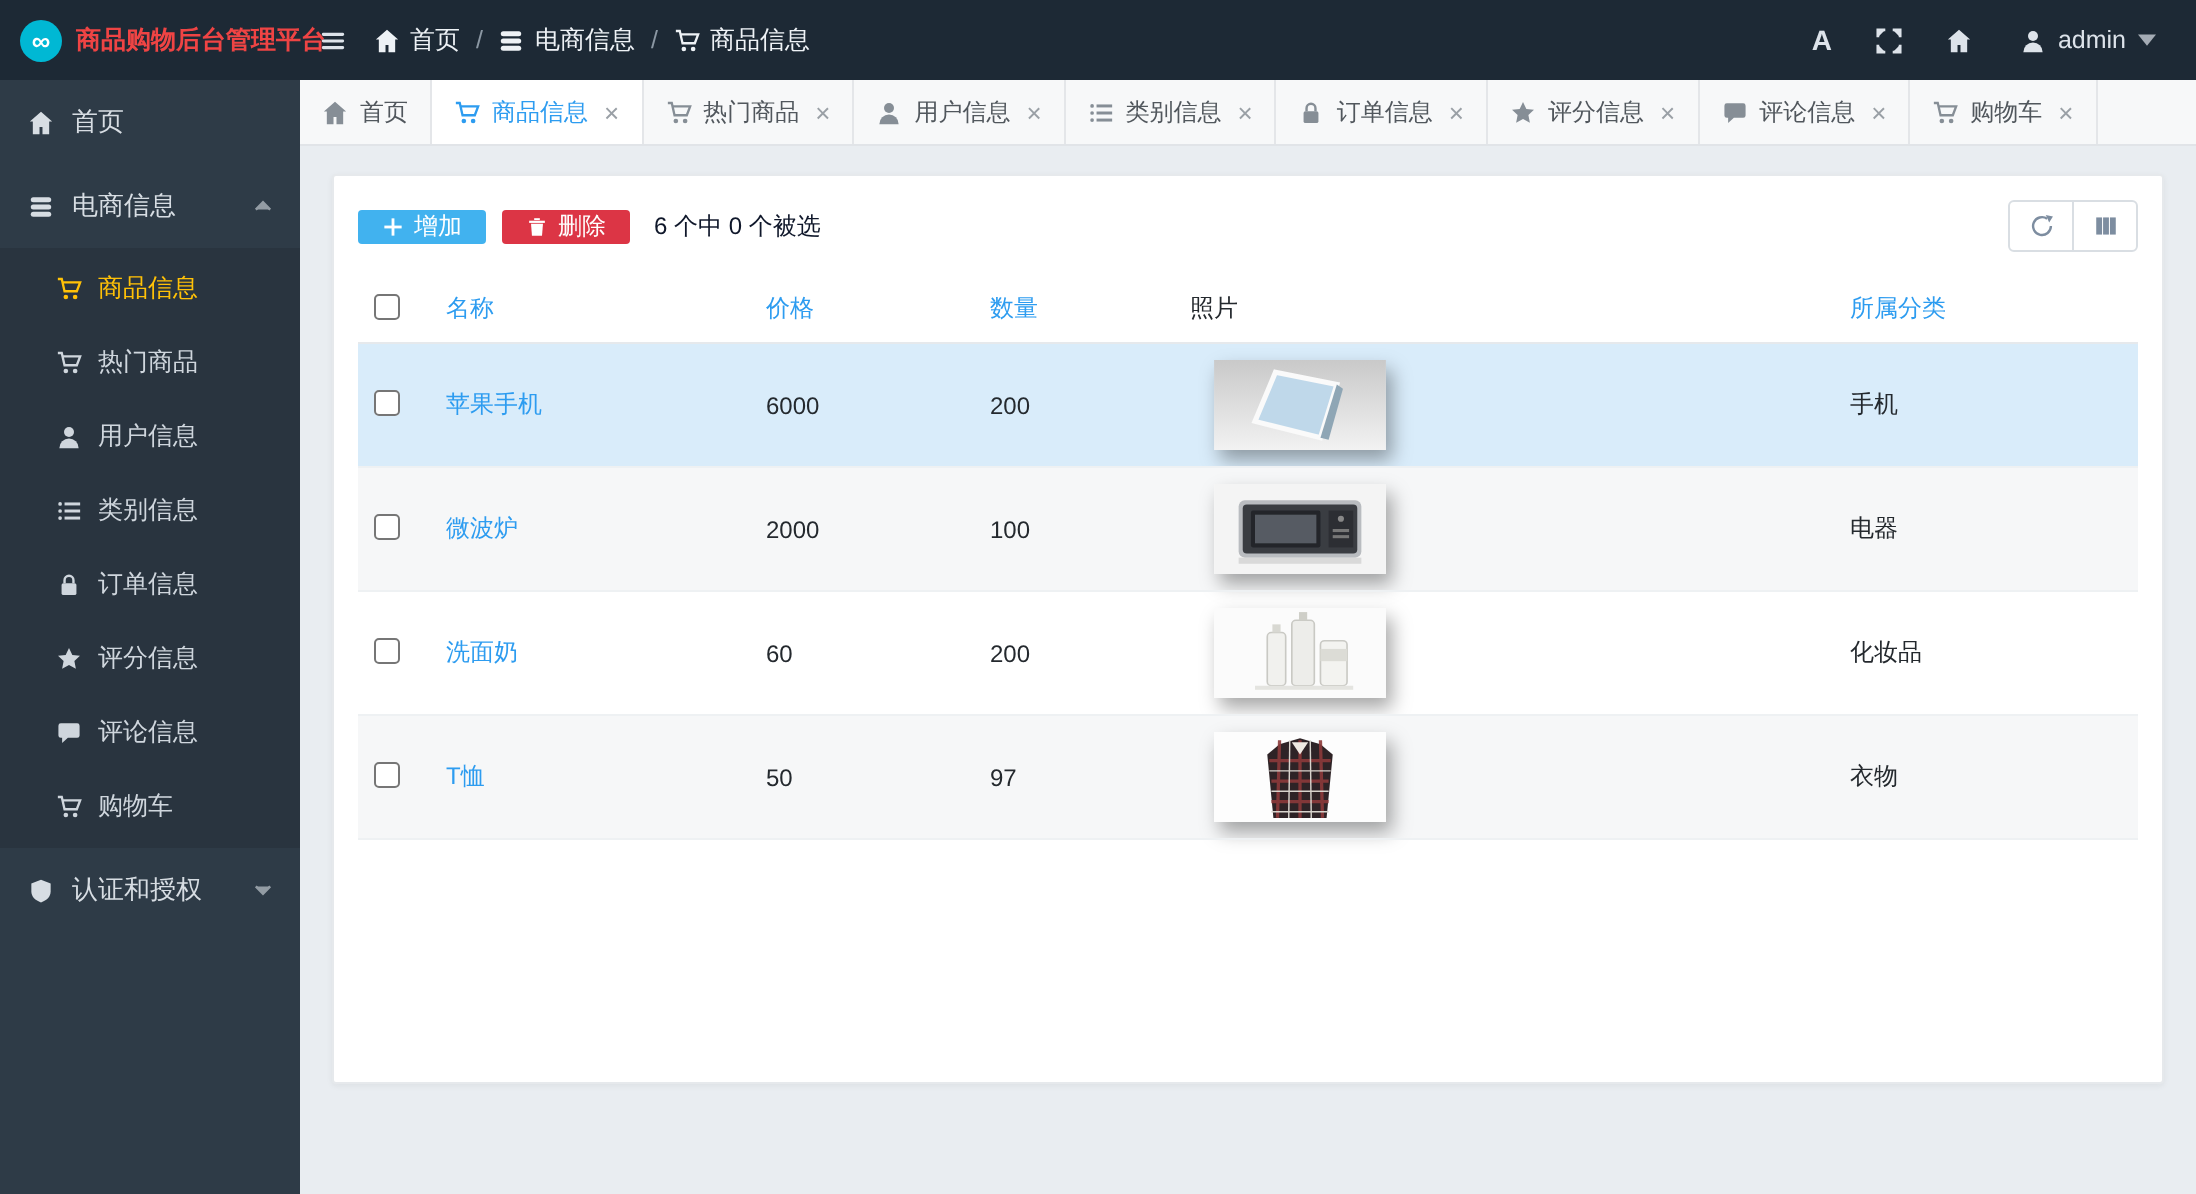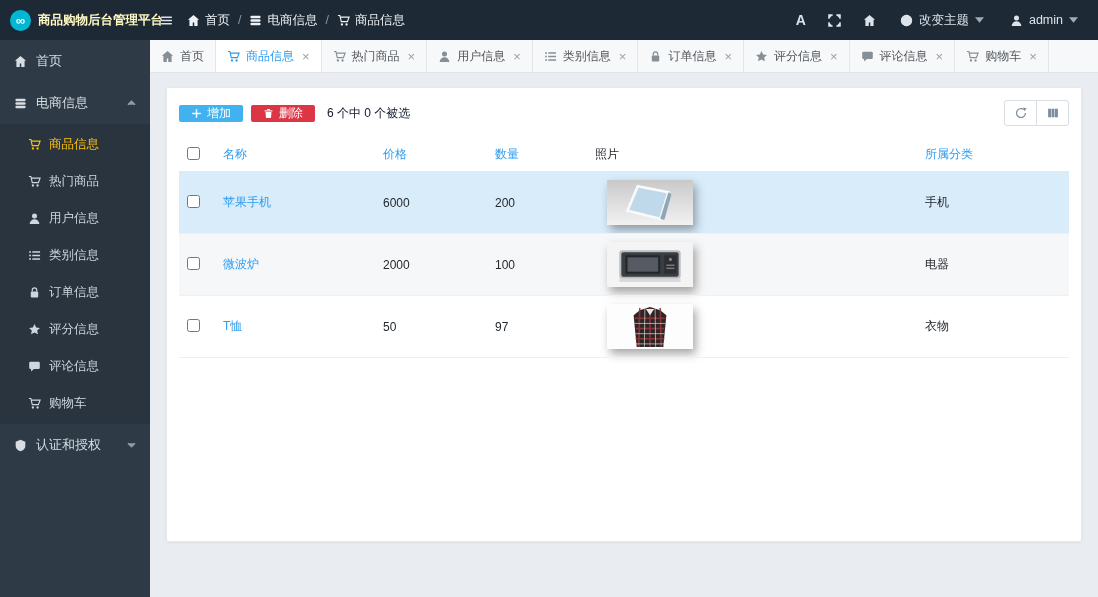--- a/index.html
+++ b/index.html
@@ -19,21 +19,21 @@
   .topbar {
     position:absolute; top:0; left:0; width:1098px; height:40px;
     background: var(--topbar-bg, #1d2935);
     color:#dde3ea; display:flex; align-items:center; z-index:20;
   }
   .brand { width:150px; height:40px; flex:none; display:flex; align-items:center; gap:7px; padding:0 10px; }
   .logo {
     width:21px; height:21px; border-radius:50%; background:#00b8d4; color:#fff;
     font-size:13px; font-weight:bold; display:flex; align-items:center; justify-content:center; flex:none;
   }
-  .brand-title { font-size:12.5px; font-weight:bold; color:#fef9c3; white-space:nowrap; }
+  .brand-title { font-size:12.5px; font-weight:bold; color:#ef4444; white-space:nowrap; }
   .tb-btn { display:inline-flex; align-items:center; justify-content:center; height:40px; padding:0 10px; cursor:pointer; color:#dde3ea; }
   .font-btn { font-size:14px; font-weight:bold; }
   .breadcrumb { display:flex; align-items:center; gap:8px; margin-left:4px; font-size:12.5px; }
   .bc-item { display:inline-flex; align-items:center; gap:5px; cursor:pointer; color:#eef2f6; }
   .bc-sep { color:#8b97a3; }
   .tb-right { margin-left:auto; display:flex; align-items:center; gap:2px; padding-right:8px; }
   .tb-dd { display:inline-flex; align-items:center; gap:6px; height:40px; padding:0 12px; cursor:pointer; font-size:12.5px; }
   .tb-dd .icon.sm { opacity:.7; }
 
   
@@ -155,35 +155,20 @@
     <span class="tb-btn icon">
         <svg viewBox="0 0 14 14" fill="none" stroke="currentColor" stroke-width="1.5">
           <path d="M5 1H1v4M9 1h4v4M13 9v4H9M5 13H1V9"></path>
         </svg>
       </span>
     <span class="tb-btn icon">
         <svg viewBox="0 0 14 14">
           <path d="M7 1 1 6.2h1.6V13h3.6V9.2h1.6V13h3.6V6.2H13z"></path>
         </svg>
       </span>
-    <span class="tb-dd">
-      <span class="icon">
-          <svg viewBox="0 0 14 14" fill="none" stroke="currentColor" stroke-width="1.1">
-            <circle cx="7" cy="7" r="5.6"></circle>
-            <ellipse cx="7" cy="7" rx="2.6" ry="5.6"></ellipse>
-            <path d="M1.4 7h11.2M2.2 4h9.6M2.2 10h9.6"></path>
-          </svg>
-        </span>
-      <span>改变主题</span>
-      <span class="sm icon">
-          <svg viewBox="0 0 8 5">
-            <polygon points="0,0 8,0 4,5"></polygon>
-          </svg>
-        </span>
-    </span>
     <span class="tb-dd">
       <span class="icon">
           <svg viewBox="0 0 14 14">
             <circle cx="7" cy="4.3" r="2.7"></circle>
             <path d="M1.8 13a5.2 5.2 0 0 1 10.4 0z"></path>
           </svg>
         </span>
       <span>admin</span>
       <span class="sm icon">
           <svg viewBox="0 0 8 5">
@@ -512,20 +497,41 @@
                     <rect x="58" y="22" width="8" height="1.5" fill="#777"></rect>
                     <rect x="58" y="25" width="8" height="1.5" fill="#777"></rect>
                     <rect x="12" y="36" width="60" height="3" fill="#d9d9d9"></rect>
                   </svg>
                 </div>
               </td>
               <td>电器</td>
             </tr>
             <tr class="">
               <td><input type="checkbox" style=""></td>
+              <td><span class="name-link">洗面奶</span></td>
+              <td>60</td>
+              <td>200</td>
+              <td>
+                <div class="photo">
+                  <svg viewBox="0 0 84 44">
+                    <rect width="84" height="44" fill="#fbfbfb"></rect>
+                    <rect x="26" y="12" width="9" height="26" rx="2" fill="#f1f1ee" stroke="#c9c9c4" stroke-width="0.8"></rect>
+                    <rect x="28.5" y="8" width="4" height="4" fill="#d8d8d2"></rect>
+                    <rect x="38" y="6" width="11" height="32" rx="2" fill="#ededea" stroke="#c9c9c4" stroke-width="0.8"></rect>
+                    <rect x="41.5" y="2" width="4" height="4" fill="#cfcfc8"></rect>
+                    <rect x="52" y="16" width="13" height="22" rx="2" fill="#f3f3f0" stroke="#c9c9c4" stroke-width="0.8"></rect>
+                    <rect x="52" y="20" width="13" height="6" fill="#dcdcd6"></rect>
+                    <rect x="20" y="38" width="48" height="2" fill="#e4e4e0"></rect>
+                  </svg>
+                </div>
+              </td>
+              <td>化妆品</td>
+            </tr>
+            <tr class="">
+              <td><input type="checkbox" style=""></td>
               <td><span class="name-link">T恤</span></td>
               <td>50</td>
               <td>97</td>
               <td>
                 <div class="photo">
                   <svg viewBox="0 0 84 44">
                     <rect width="84" height="44" fill="#fdfdfd"></rect>
                     <polygon points="32,6 42,3 52,6 58,11 55,42 29,42 26,11" fill="#2e2326"></polygon>
                     <g stroke="#8c3a3a" stroke-width="1.6" opacity="0.9">
                       <line x1="32" y1="4" x2="31" y2="42"></line>

